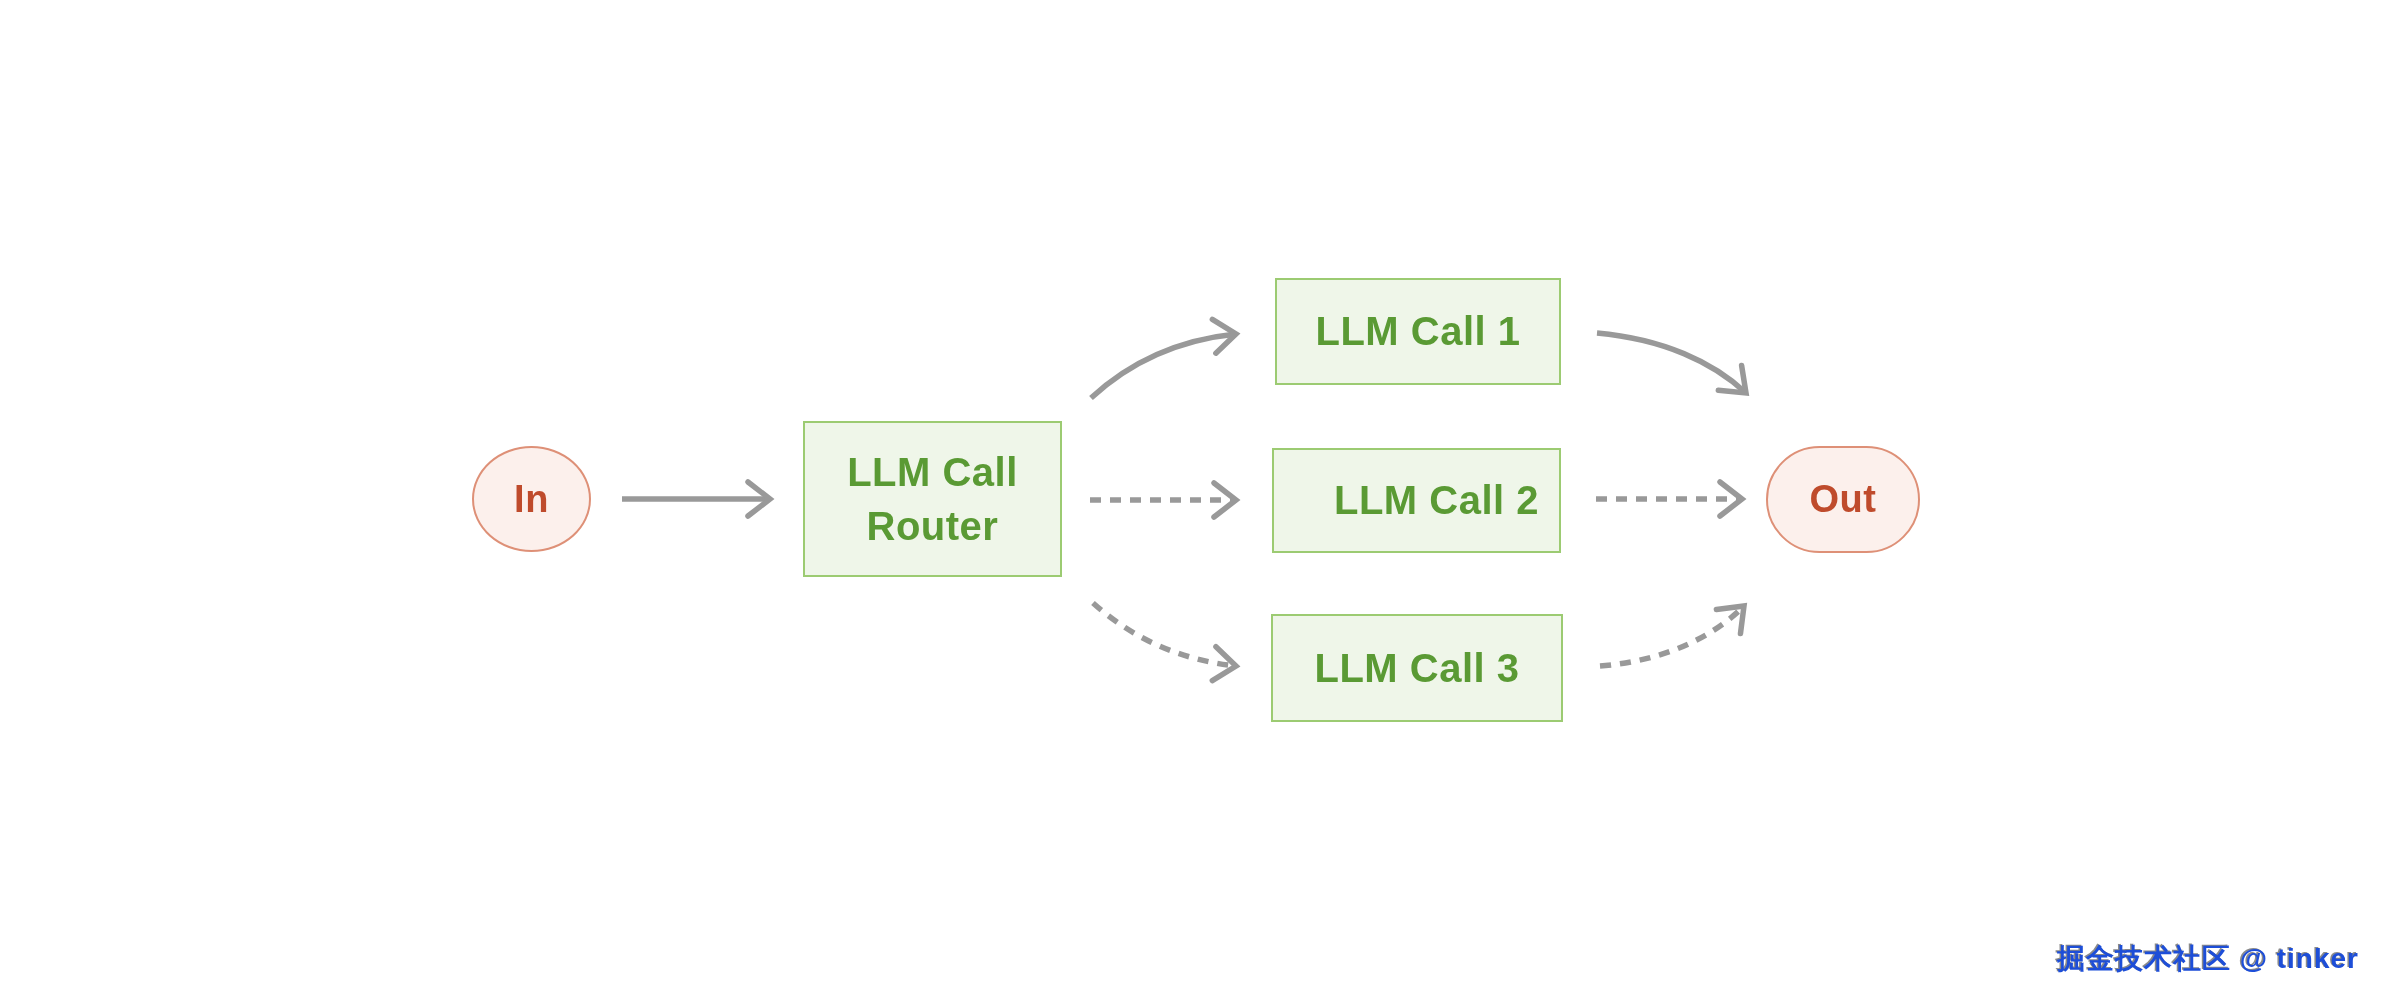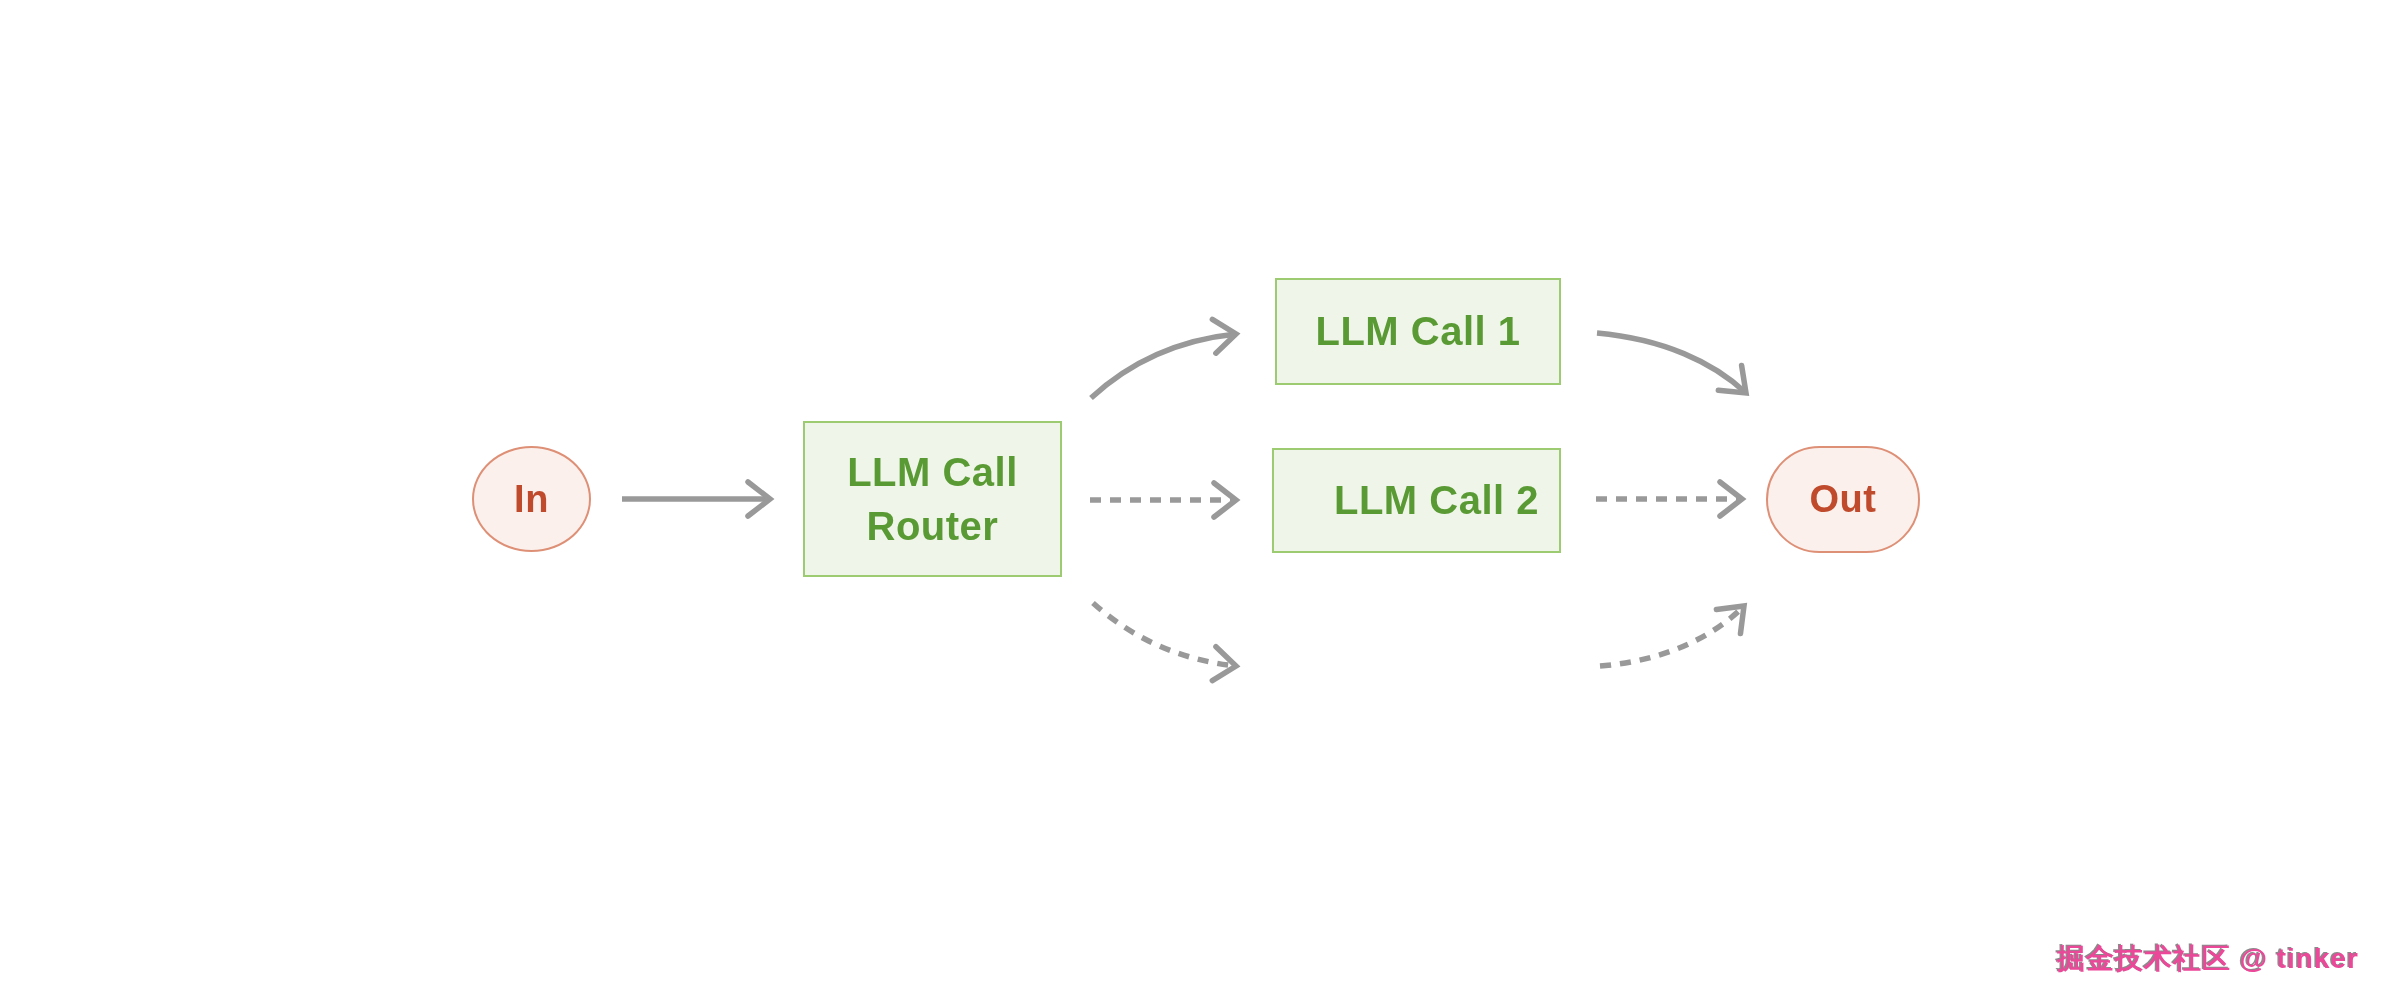--- a/index.html
+++ b/index.html
@@ -58,21 +58,21 @@
   #node-call1 { left: 1275px; top: 278px; width: 286px; height: 107px; font-size: 40px; }
   #node-call2 { left: 1272px; top: 448px; width: 289px; height: 105px; font-size: 40px; padding-left: 40px; }
   #node-call3 { left: 1271px; top: 614px; width: 292px; height: 108px; font-size: 40px; }
   .watermark {
     position: absolute;
     right: 42px;
     top: 940px;
     font-size: 28px;
     font-weight: bold;
     letter-spacing: 1px;
-    color: #ec4899;
+    color: #1d4ed8;
     text-shadow: -1.5px -1.5px 0 #8a8a8a, 1px 1px 0 #ffffff;
     text-align: right;
   }
 </style>
 </head>
 <body>
 
 <div class="stage">
 
   <svg class="edges" viewBox="0 0 2401 1000" xmlns="http://www.w3.org/2000/svg">
@@ -106,20 +106,23 @@
   </div>
 
   <div class="node green-node" id="node-call1">
     <span>LLM Call 1</span>
   </div>
 
   <div class="node green-node" id="node-call2">
     <span>LLM Call 2</span>
   </div>
 
+  <div class="node green-node" id="node-call3">
+    <span>LLM Call 3</span>
+  </div>
 
   <div class="node pink-node" id="node-out">
     <span>Out</span>
   </div>
 
   <div class="watermark">掘金技术社区 @ tinker</div>
 
 </div>
 
 </body></html>

